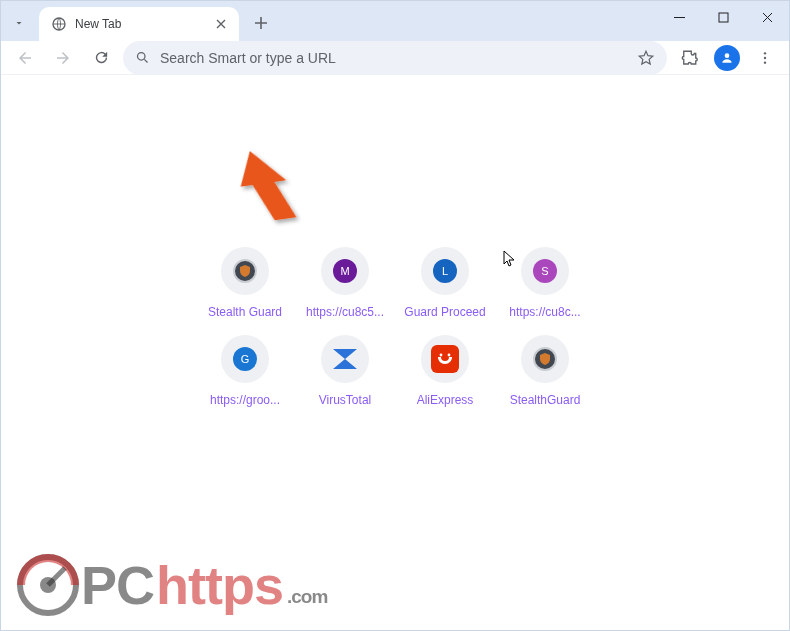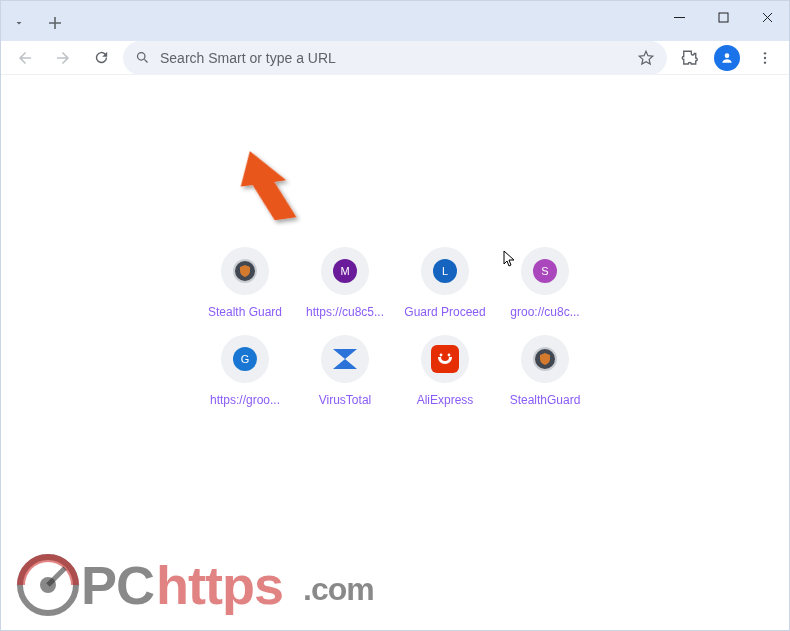--- a/index.html
+++ b/index.html
@@ -138,30 +138,42 @@
     color: rgba(40,40,40,0.55);
     letter-spacing: -1px;
     display:flex; align-items:center;
     gap: 2px;
   }
   .watermark .wm-icon {
     width: 62px; height: 62px;
     position: relative;
   }
   .watermark .risk { color: rgba(200,30,30,0.55); }
-  .watermark .dotcom { font-size: 32px; color: rgba(40,40,40,0.55); margin-left:18px; align-self:flex-end; margin-bottom:8px;}
+  .watermark .dotcom { font-size: 19px; color: rgba(40,40,40,0.55); margin-left:2px; align-self:flex-end; margin-bottom:8px;}
 </style>
 </head>
 <body>
 
 <div class="titlebar">
   <div class="tab-dropdown">
     <svg width="12" height="12" viewBox="0 0 24 24">
         <path fill="#5f6368" d="M7 10l5 5 5-5z"></path>
       </svg>
+  </div>
+  <div class="tab">
+    <svg class="globe" viewBox="0 0 24 24">
+        <circle cx="12" cy="12" r="9" fill="none" stroke="#5f6368" stroke-width="2"></circle>
+        <path d="M3 12h18M12 3c3 3 3 15 0 18M12 3c-3 3-3 15 0 18" fill="none" stroke="#5f6368" stroke-width="1.4"></path>
+      </svg>
+    <span class="title">New Tab</span>
+    <div class="close">
+      <svg width="10" height="10" viewBox="0 0 10 10">
+          <path stroke="#5f6368" stroke-width="1.4" d="M1 1l8 8M9 1l-8 8"></path>
+        </svg>
+    </div>
   </div>
   <div class="newtab-btn">
     <svg width="14" height="14" viewBox="0 0 14 14">
         <path stroke="#5f6368" stroke-width="1.6" d="M7 1v12M1 7h12"></path>
       </svg>
   </div>
   <div class="win-controls">
     <div class="win-btn">
         <svg width="11" height="11" viewBox="0 0 11 11">
           <path stroke="#202124" stroke-width="1" d="M0 5.5h11"></path>
@@ -264,21 +276,21 @@
     <div class="shortcut">
       <div class="sc-icon">
         <div class="sc-inner ic-l">L</div>
       </div>
       <span class="sc-label">Guard Proceed</span>
     </div>
     <div class="shortcut">
       <div class="sc-icon">
         <div class="sc-inner ic-s">S</div>
       </div>
-      <span class="sc-label">groo://cu8c...</span>
+      <span class="sc-label">https://cu8c...</span>
     </div>
 
     <div class="shortcut">
       <div class="sc-icon">
         <div class="sc-inner ic-g">G</div>
       </div>
       <span class="sc-label">https://groo...</span>
     </div>
     <div class="shortcut">
       <div class="sc-icon">

